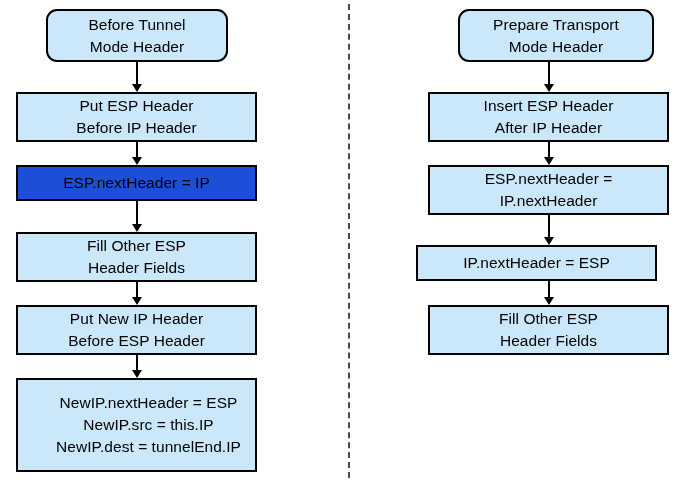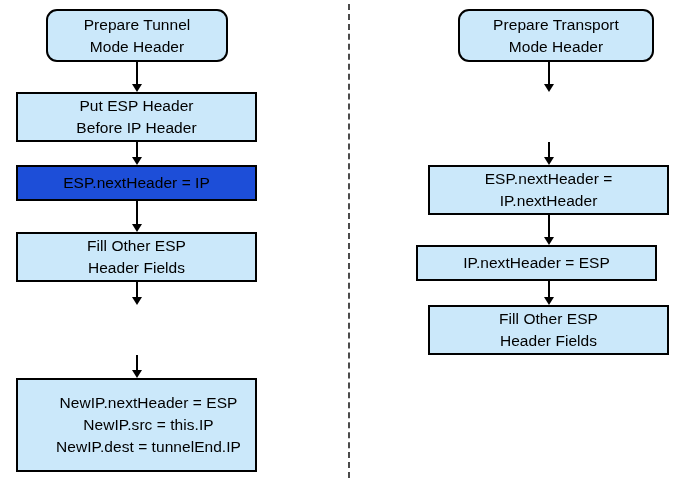--- a/index.html
+++ b/index.html
@@ -81,27 +81,29 @@
         <div class="head" style="top: 23px;"></div>
       </div>
       <div class="connector" style="left: 137px; top: 282px; height: 23px;">
         <div class="shaft" style="height: 16px;"></div>
         <div class="head" style="top: 15px;"></div>
       </div>
       <div class="connector" style="left: 137px; top: 355px; height: 23px;">
         <div class="shaft" style="height: 16px;"></div>
         <div class="head" style="top: 15px;"></div>
       </div>
-      <div class="node rounded" style="left: 46px; top: 9px; width: 182px; height: 53px; background: rgb(203, 232, 250); border-color: rgb(0, 0, 0);">Prepare Tunnel
+      <div class="node rounded" style="left: 46px; top: 9px; width: 182px; height: 53px; background: rgb(203, 232, 250); border-color: rgb(0, 0, 0);">Before Tunnel
 Mode Header</div>
       <div class="node" style="left: 16px; top: 92px; width: 241px; height: 50px; background: rgb(203, 232, 250); border-color: rgb(0, 0, 0);">Put ESP Header
 Before IP Header</div>
       <div class="node" style="left: 16px; top: 165px; width: 241px; height: 36px; background: #1d4ed8; border-color: rgb(0, 0, 0);">ESP.nextHeader = IP</div>
       <div class="node" style="left: 16px; top: 232px; width: 241px; height: 50px; background: rgb(203, 232, 250); border-color: rgb(0, 0, 0);">Fill Other ESP
 Header Fields</div>
+      <div class="node" style="left: 16px; top: 305px; width: 241px; height: 50px; background: rgb(203, 232, 250); border-color: rgb(0, 0, 0);">Put New IP Header
+Before ESP Header</div>
       <div class="node" style="left: 16px; top: 378px; width: 241px; height: 94px; background: rgb(203, 232, 250); border-color: rgb(0, 0, 0); padding-left: 24px;">NewIP.nextHeader = ESP
 NewIP.src = this.IP
 NewIP.dest = tunnelEnd.IP</div>
     </div>
     <div style="position: absolute; left: 0px; top: 0px; width: 100%; height: 100%;">
       <div class="connector" style="left: 549px; top: 62px; height: 30px;">
         <div class="shaft" style="height: 23px;"></div>
         <div class="head" style="top: 22px;"></div>
       </div>
       <div class="connector" style="left: 549px; top: 142px; height: 23px;">
@@ -111,20 +113,22 @@
       <div class="connector" style="left: 549px; top: 215px; height: 30px;">
         <div class="shaft" style="height: 23px;"></div>
         <div class="head" style="top: 22px;"></div>
       </div>
       <div class="connector" style="left: 549px; top: 281px; height: 24px;">
         <div class="shaft" style="height: 17px;"></div>
         <div class="head" style="top: 16px;"></div>
       </div>
       <div class="node rounded" style="left: 458px; top: 9px; width: 196px; height: 53px; background: rgb(203, 232, 250); border-color: rgb(0, 0, 0);">Prepare Transport
 Mode Header</div>
+      <div class="node" style="left: 428px; top: 92px; width: 241px; height: 50px; background: rgb(203, 232, 250); border-color: rgb(0, 0, 0);">Insert ESP Header
+After IP Header</div>
       <div class="node" style="left: 428px; top: 165px; width: 241px; height: 50px; background: rgb(203, 232, 250); border-color: rgb(0, 0, 0);">ESP.nextHeader =
 IP.nextHeader</div>
       <div class="node" style="left: 416px; top: 245px; width: 241px; height: 36px; background: rgb(203, 232, 250); border-color: rgb(0, 0, 0);">IP.nextHeader = ESP</div>
       <div class="node" style="left: 428px; top: 305px; width: 241px; height: 50px; background: rgb(203, 232, 250); border-color: rgb(0, 0, 0);">Fill Other ESP
 Header Fields</div>
     </div>
     <div class="divider" style="left: 348px; top: 4px; height: 474px; border-left-color: rgb(74, 74, 74);"></div>
   </div>
 
 </body></html>

